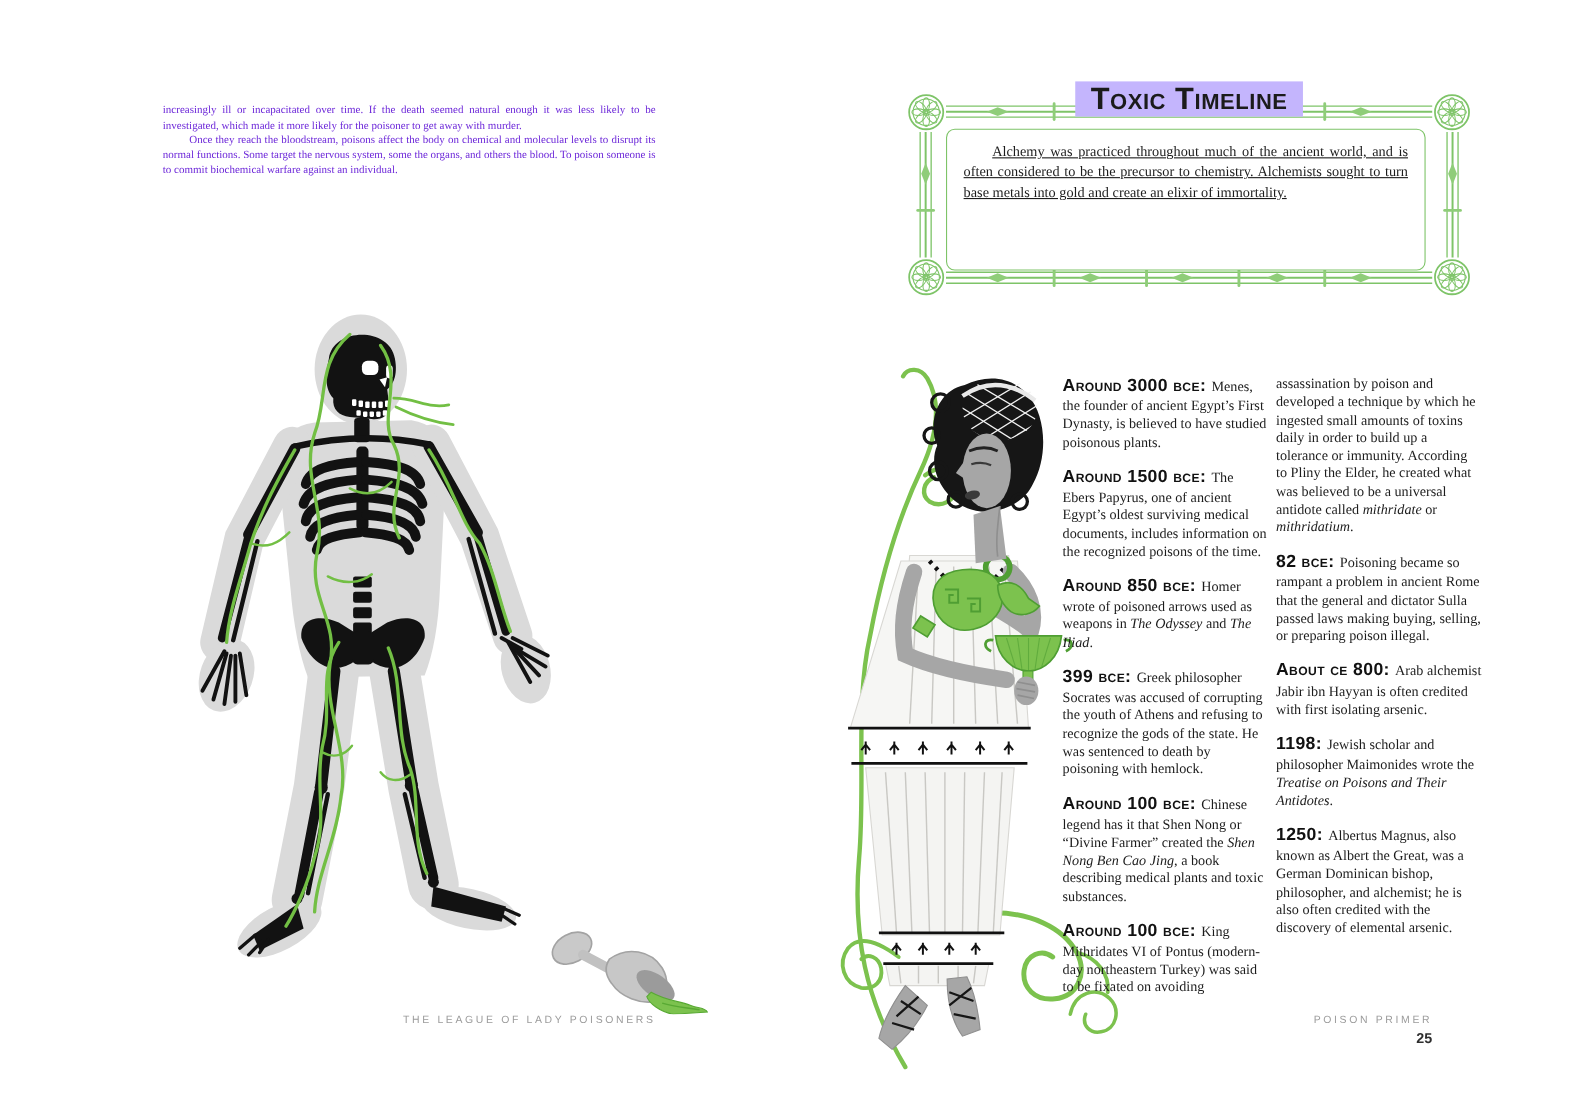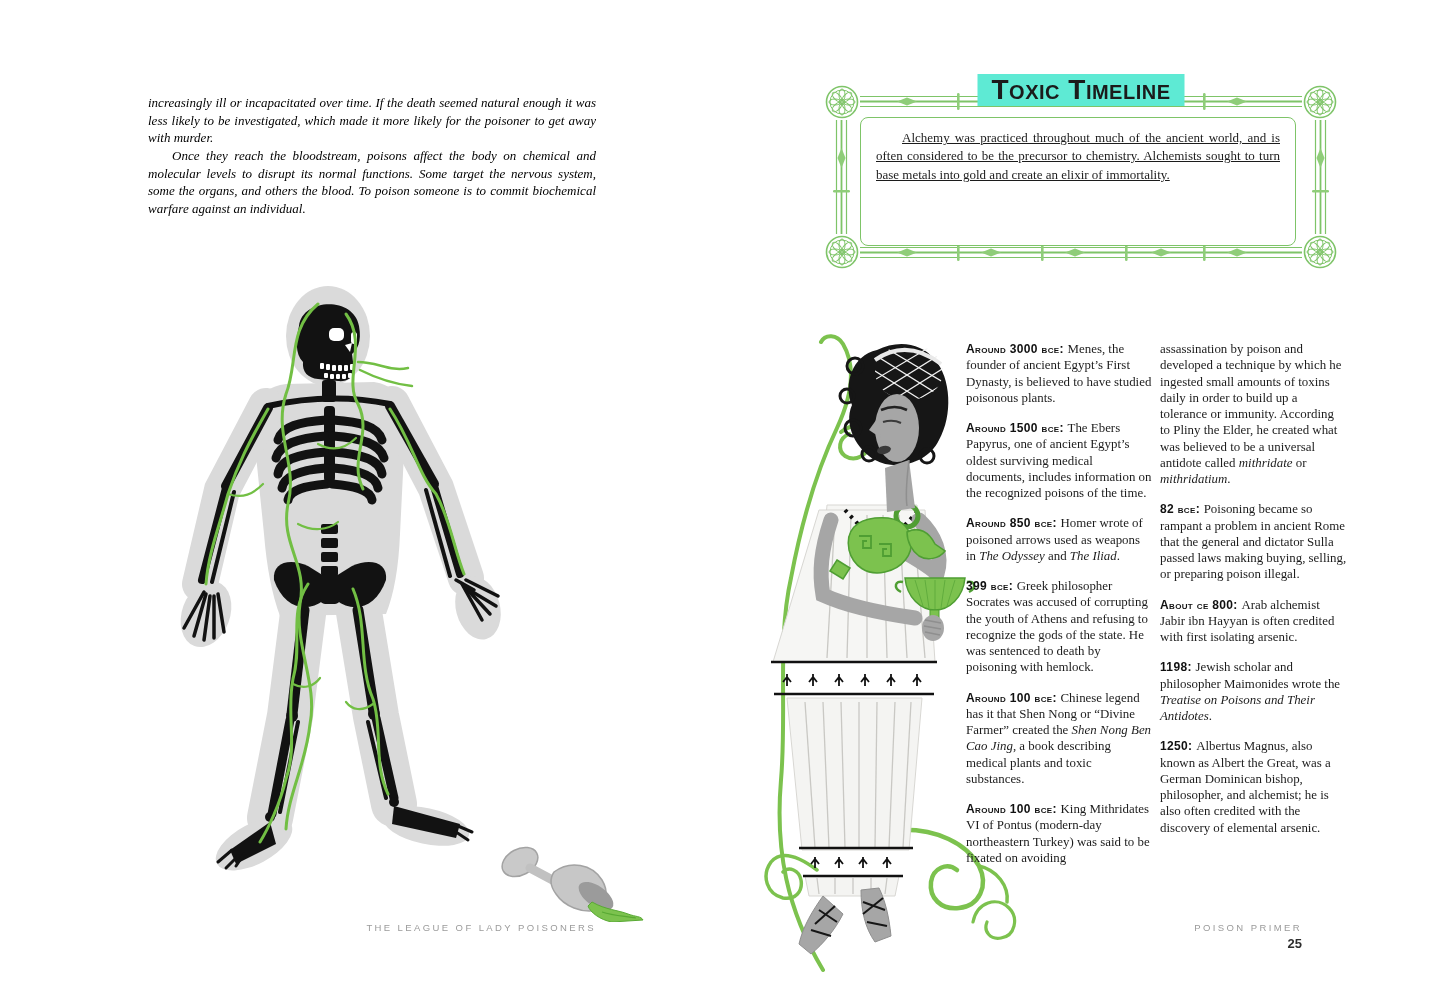--- a/index.html
+++ b/index.html
@@ -2,43 +2,43 @@
 <html><head>
 <meta charset="utf-8">
 <style>
   html,body{margin:0;padding:0;background:#ffffff;}
   .spread{position:relative;width:1445px;height:1008px;background:#ffffff;overflow:hidden;
           font-family:"Liberation Serif", serif;color:#1e1e1e;}
   .abs{position:absolute;}
 
   
   .body-text{left:148px;top:94px;width:448px;}
-  .body-text p{margin:0;font-size:13px;line-height:1.36;text-align:justify;color:#000000;font-style:italic;}
+  .body-text p{margin:0;font-size:10px;line-height:1.36;text-align:justify;color:#6d28d9;}
   .body-text p.indent{text-indent:24px;}
 
   
   .frame-wrap{left:820px;top:78px;width:522px;height:198px;}
   .frame-svg{position:absolute;left:0;top:0;}
   .frame-title{position:absolute;left:50%;top:-4px;transform:translateX(-50%);
-               margin:0;background:#5eead4;padding:0 14px;white-space:nowrap;
+               margin:0;background:#c4b5fd;padding:0 14px;white-space:nowrap;
                font-family:"Liberation Sans", sans-serif;font-variant:small-caps;
                font-weight:600;font-size:28px;letter-spacing:.5px;color:#1b1b1b;}
   .frame-box{position:absolute;left:40px;top:39px;width:436px;height:129px;
              border:1.5px solid #7ec468;border-radius:8px;box-sizing:border-box;
              padding:11px 15px;background:#fff;}
   .frame-box p{margin:0;font-size:13px;line-height:1.42;text-align:justify;color:#1c1c1c;}
   .frame-box p.indent{text-indent:26px;text-decoration:underline;}
 
   
   .tl-col{width:187px;}
   .tl-col-1{left:966px;top:341px;}
   .tl-col-2{left:1160px;top:341px;}
   .tl-entry{margin:0 0 14px 0;font-size:12.9px;line-height:1.26;color:#1c1c1c;}
   .tl-label{font-family:"Liberation Sans", sans-serif;font-weight:700;
-            font-variant:small-caps;font-size:12px;letter-spacing:.35px;color:#111;}
+            font-variant:small-caps;font-size:16px;letter-spacing:.35px;color:#111;}
 
   
   .page-footer{width:448px;text-align:right;top:922px;}
   .footer-left{left:148px;}
   .footer-right{left:854px;}
   .running-head{font-family:"Liberation Sans", sans-serif;font-size:9.5px;
                 letter-spacing:2.4px;color:#9b9b9b;font-weight:500;}
   .page-number{margin-top:3px;font-family:"Liberation Sans", sans-serif;
                font-size:13px;font-weight:700;color:#2e2e2e;}
 </style>

